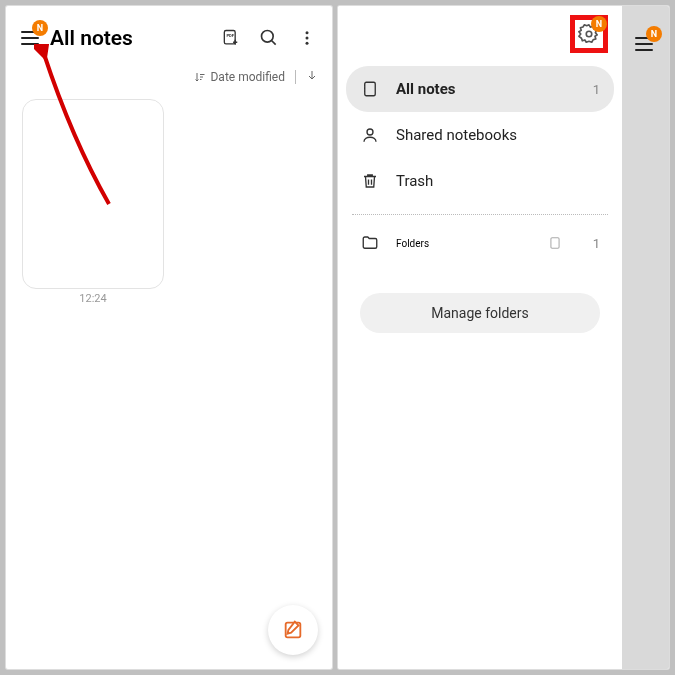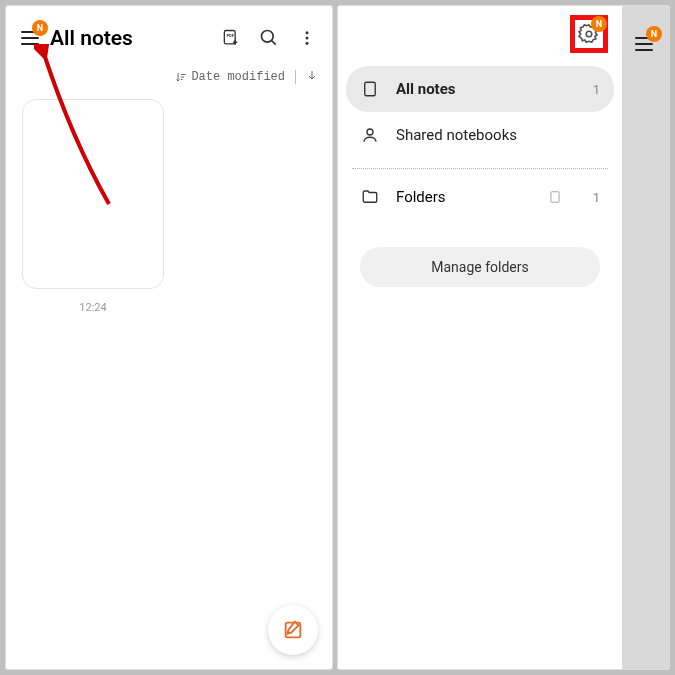--- a/index.html
+++ b/index.html
@@ -93,21 +93,20 @@
       align-items: center;
       padding: 4px 14px 10px;
       font-size: 12px;
       color: #666;
       gap: 10px;
     }
     .sort-label {
       display: flex;
       align-items: center;
       gap: 4px;
-      font-family: Liberation Mono, monospace;
     }
     .vdiv {
       width: 1px;
       height: 14px;
       background: #bbb;
     }
     .content-area {
       padding: 4px 16px;
     }
     .note-card {
@@ -122,21 +121,21 @@
       text-align: center;
       font-size: 13px;
       color: #222;
       margin-top: 10px;
     }
     .note-time {
       width: 142px;
       text-align: center;
       font-size: 11px;
       color: #999;
-      margin-top: 12px;
+      margin-top: 3px;
     }
     .fab {
       position: absolute;
       bottom: 14px;
       right: 14px;
       width: 50px;
       height: 50px;
       background: #fff;
       border-radius: 50%;
       box-shadow: 0 2px 6px rgba(0,0,0,0.18);
@@ -214,21 +213,21 @@
       border: none;
       border-top: 1px dotted #bbb;
       margin: 6px 14px;
     }
     .folders-row {
       display: flex;
       align-items: center;
       padding: 12px 22px;
       gap: 16px;
     }
-    .folders-label { flex: 1; font-size: 15px; }
+    .folders-label { flex: 1; font-size: 10px; }
     .small-icon {
       width: 16px;
       height: 16px;
       opacity: 0.55;
       display: flex;
       align-items: center;
       justify-content: center;
     }
     .folders-count { font-size: 13px; color: #888; margin-left: 14px; }
     .manage-btn {
@@ -362,20 +361,28 @@
       <div class="menu-item">
         <div class="menu-icon">
           <svg width="18" height="18" viewBox="0 0 24 24" fill="none" stroke="#333" stroke-width="1.8">
               <circle cx="12" cy="8" r="4"></circle>
               <path d="M4 21 c0-4 4-6 8-6 s8 2 8 6"></path>
             </svg>
         </div>
         <div class="menu-label">Shared notebooks</div>
       </div>
 
+      <div class="menu-item">
+        <div class="menu-icon">
+          <svg width="18" height="18" viewBox="0 0 24 24" fill="none" stroke="#333" stroke-width="1.8">
+              <path d="M4 6 h16 M9 6 V4 h6 v2 M6 6 l1 14 h10 l1-14 M10 10 v7 M14 10 v7"></path>
+            </svg>
+        </div>
+        <div class="menu-label">Trash</div>
+      </div>
     </div>
 
     <hr class="dotted-divider">
 
     <div class="folders-row">
       <div class="menu-icon">
         <svg width="18" height="18" viewBox="0 0 24 24" fill="none" stroke="#333" stroke-width="1.8">
             <path d="M3 6 a2 2 0 0 1 2-2 h4 l2 2 h8 a2 2 0 0 1 2 2 v9 a2 2 0 0 1 -2 2 H5 a2 2 0 0 1 -2-2 z"></path>
           </svg>
       </div>

